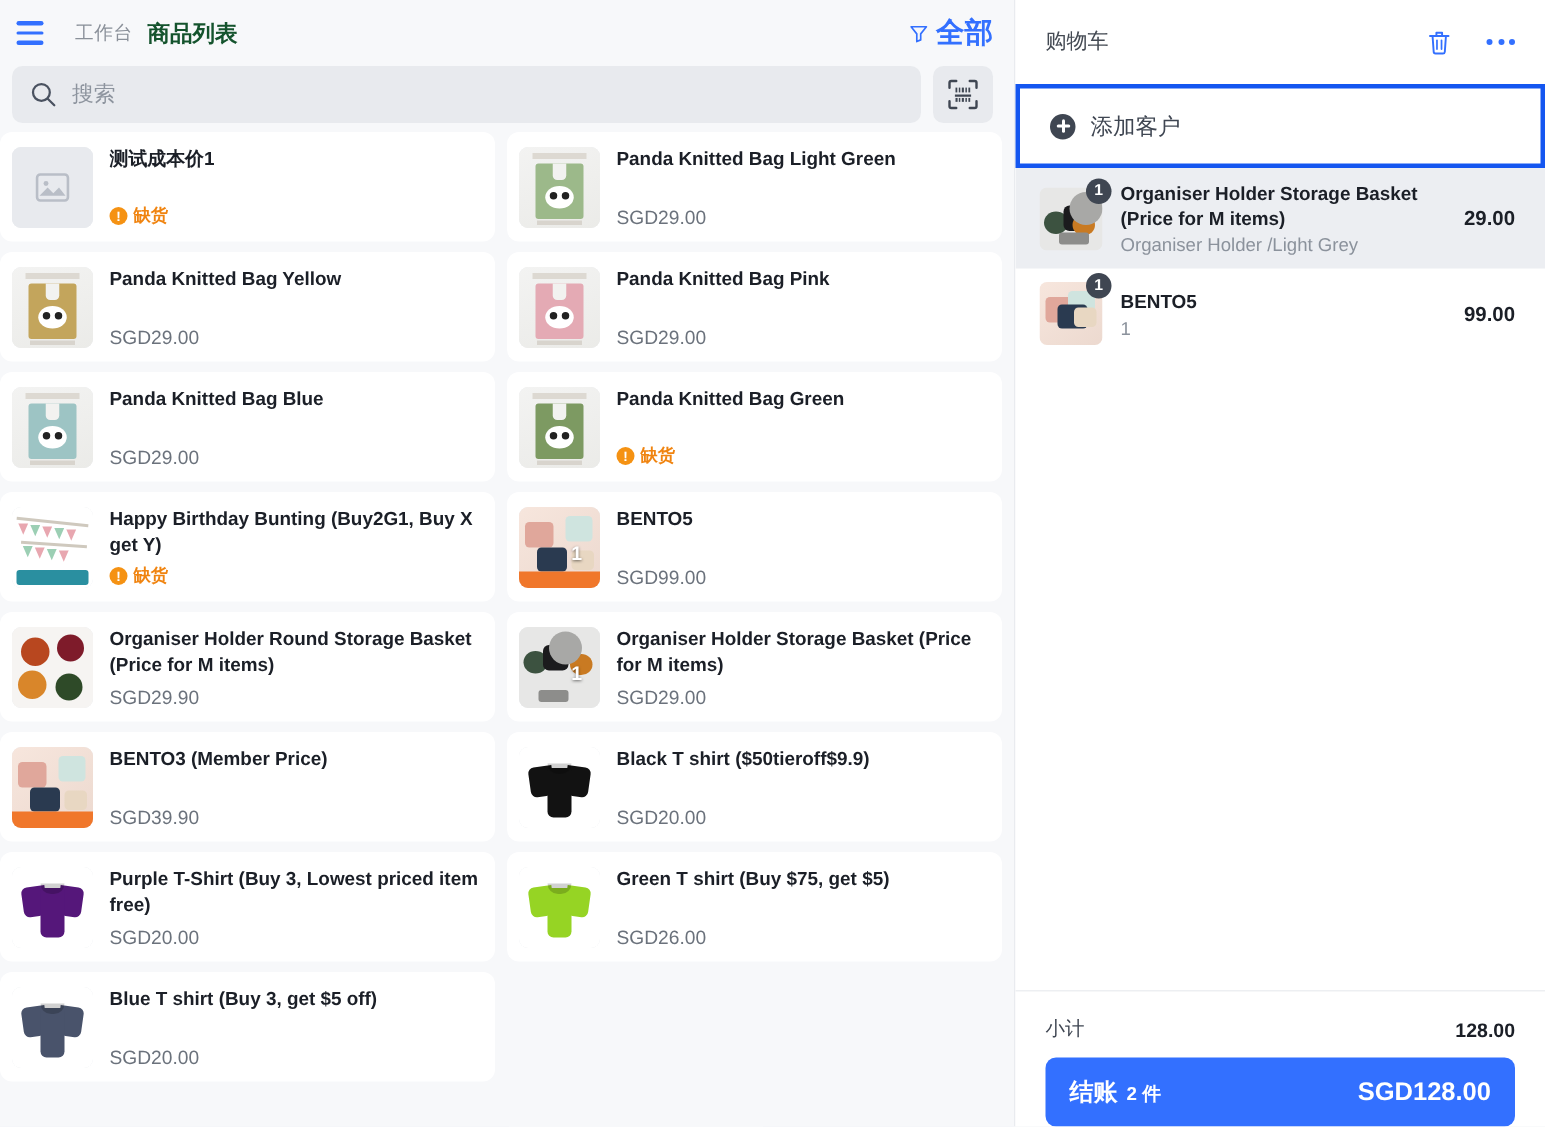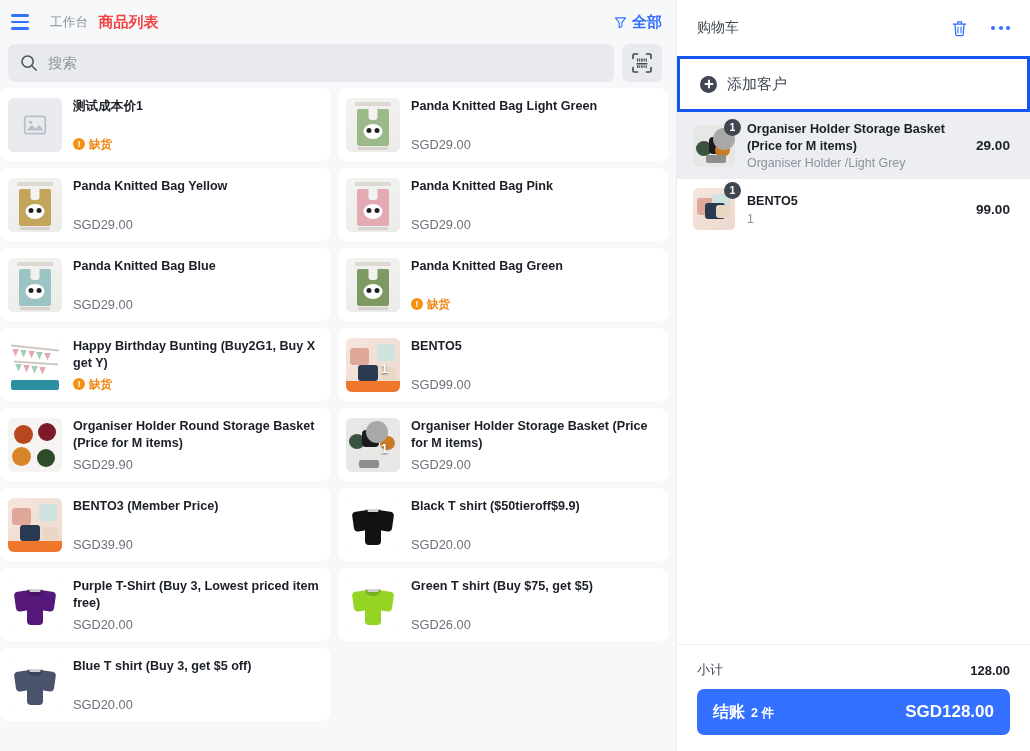--- a/index.html
+++ b/index.html
@@ -31,25 +31,25 @@
   }
   .hamburger i { display: block; height: 2.4px; background: #3370ff; border-radius: 2px; }
   .hamburger i:nth-child(1) { width: 18px; }
   .hamburger i:nth-child(2) { width: 18px; }
   .hamburger i:nth-child(3) { width: 18px; }
 
   .crumb-root {
     font-size: 12.5px; color: #8a9099; margin-left: 16px; letter-spacing: .3px;
   }
   .crumb-current {
-    font-size: 15px; color: #ef4444; font-weight: 700; margin-left: 10px;
+    font-size: 15px; color: #14532d; font-weight: 700; margin-left: 10px;
   }
   .topbar-right { margin-left: auto; display: flex; align-items: center; gap: 5px; cursor: pointer; }
   .filter-icon { width: 13px; height: 13px; display: block; }
-  .filter-label { font-size: 15px; color: #3370ff; font-weight: 700; }
+  .filter-label { font-size: 19px; color: #3370ff; font-weight: 700; }
 
   .searchrow {
     height: 44px; flex: 0 0 44px;
     display: flex; align-items: center; gap: 8px;
     padding: 0 14px 6px 8px;
     background: #f7f8fa;
   }
   .searchbox {
     flex: 1; height: 38px;
     background: #e8eaee; border-radius: 7px;
@@ -187,21 +187,21 @@
     min-width: 17px; height: 17px; padding: 0 4px;
     border-radius: 9px; background: #3f4652; color: #fff;
     font-size: 10.5px; font-weight: 700; line-height: 17px; text-align: center;
     z-index: 2;
   }
   .cart-info { flex: 1 1 auto; min-width: 0; }
   .cart-name { font-size: 12.6px; font-weight: 700; color: #1b1f27; line-height: 1.33; }
   .cart-variant { font-size: 12.4px; color: #8b929c; margin-top: 2px; }
   .cart-amount { font-size: 13.6px; font-weight: 700; color: #1b1f27; flex: 0 0 auto; padding-left: 8px; }
 
-  .cart-foot { flex: 0 0 auto; border-top: 1px solid #edeff2; padding: 10px 20px 16px 20px; background:#fff; }
+  .cart-foot { flex: 0 0 auto; border-top: 1px solid #edeff2; padding: 10px 20px 0 20px; background:#fff; }
   .subtotal-row { display:flex; align-items:center; justify-content:space-between; padding: 6px 0 10px 0; }
   .subtotal-label { font-size: 13px; color: #3f4652; }
   .subtotal-value { font-size: 13px; font-weight: 700; color: #1b1f27; }
   .checkout-btn {
     height: 46px; border-radius: 7px; background: #3370ff;
     display: flex; align-items: center; justify-content: space-between;
     padding: 0 16px; cursor: pointer; border: 0; width: 100%;
     margin-bottom: 0;
   }
   .co-left { display:flex; align-items: baseline; gap: 6px; }

